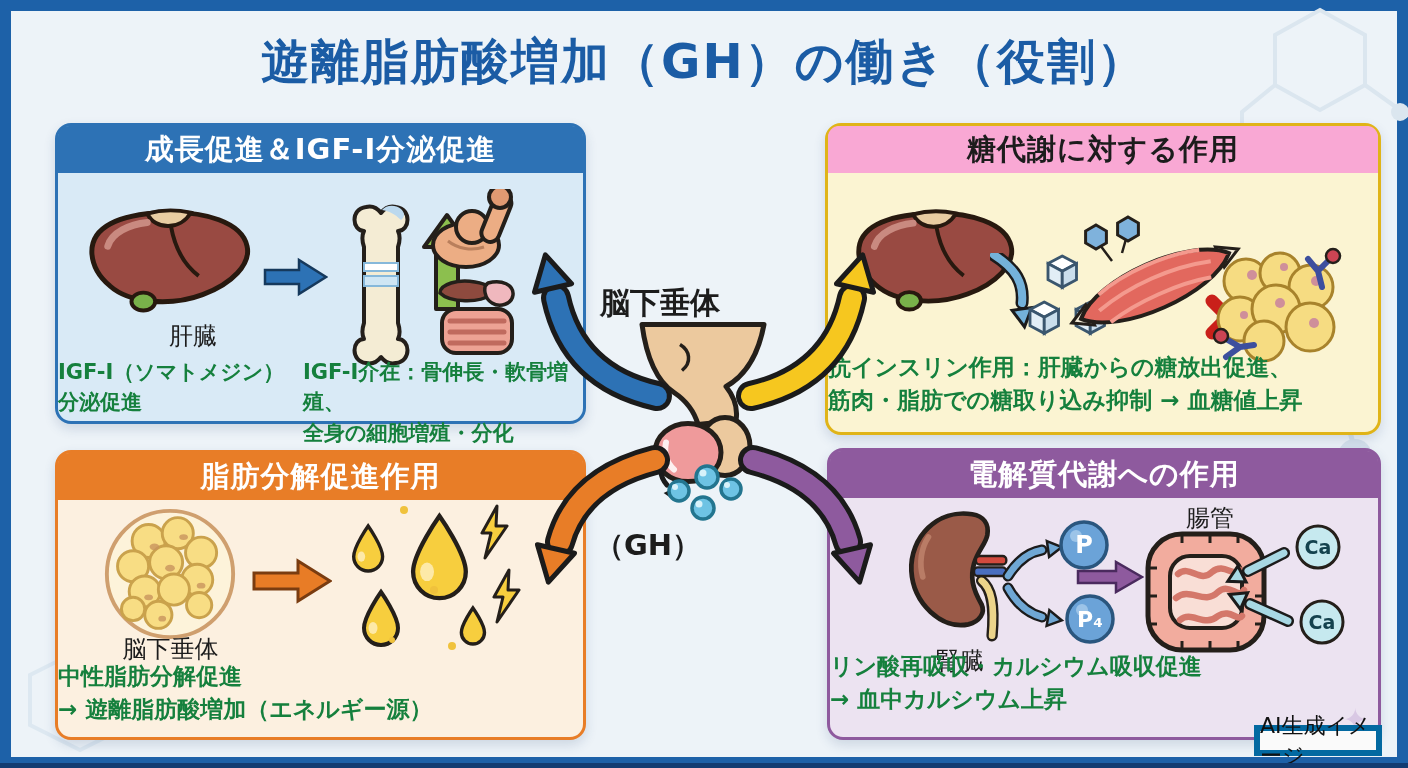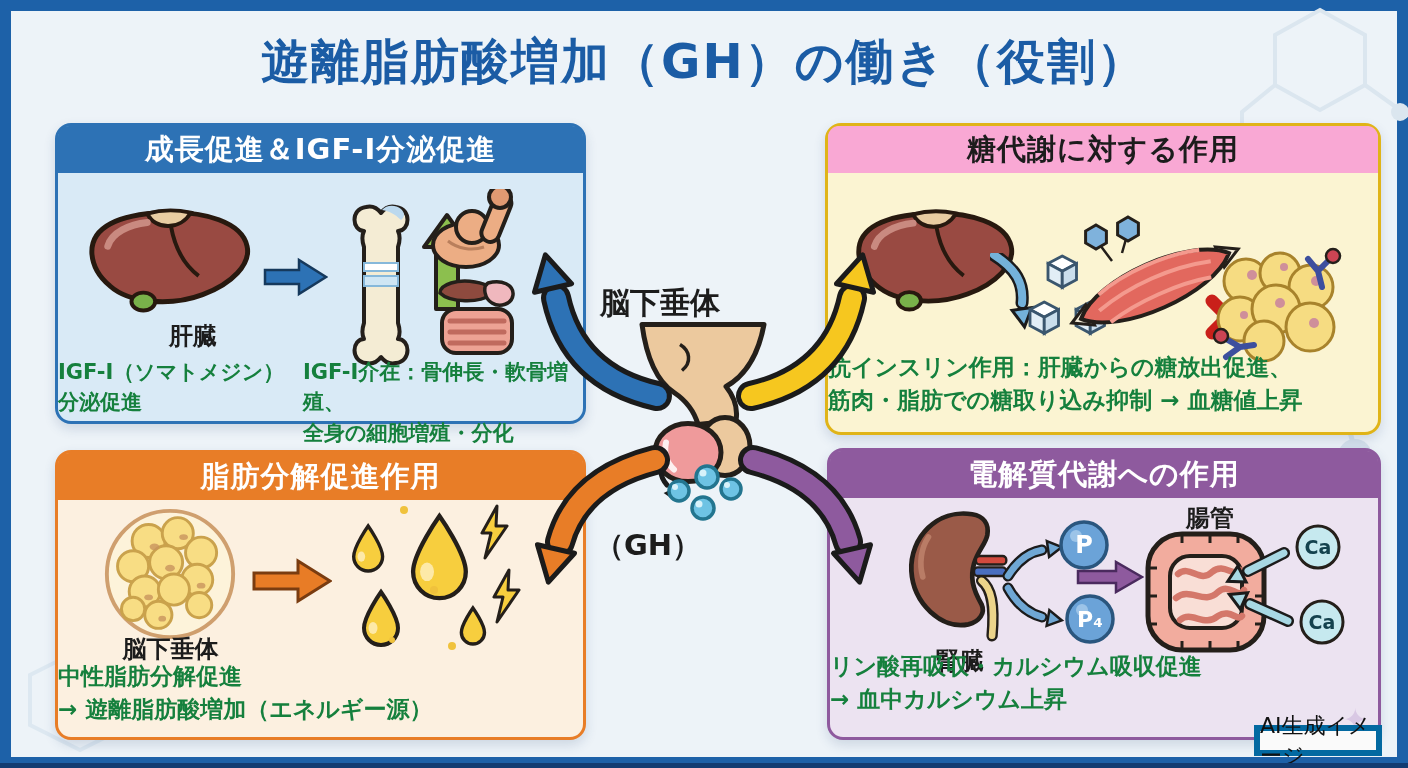--- a/index.html
+++ b/index.html
@@ -18,21 +18,21 @@
   .pb{position:absolute;top:47px;left:0;right:0;bottom:0;border-radius:0 0 11px 11px}
   .p-growth{left:55px;top:123px;width:531px;height:301px;border-color:#2d72b5;background:#d9eaf6}
   .p-growth .ph{background:#2d72b5;color:#fff}
   .p-glucose{left:825px;top:123px;width:556px;height:312px;border-color:#e0b418;background:#fbf4d2}
   .p-glucose .ph{background:#f9a8d4;color:#1c1c1c}
   .p-lipolysis{left:55px;top:450px;width:531px;height:290px;border-color:#e87d27;background:#fcf0e0}
   .p-lipolysis .ph{background:#e87d27;color:#fff}
   .p-electrolyte{left:827px;top:448px;width:554px;height:292px;border-color:#8e5a9e;background:#ece3f1}
   .p-electrolyte .ph{background:#8e5a9e;color:#fff}
   .abs{position:absolute}
-  .organ-label{position:absolute;text-align:center;font-size:24px;font-weight:700;color:#1c1c1c}
+  .organ-label{position:absolute;text-align:center;font-size:24px;font-weight:400;color:#1c1c1c}
   .caption{position:absolute;text-align:left;font-weight:700;color:#15803d;line-height:1.42}
   .cap21{font-size:21px;line-height:1.45}
   .cap23{font-size:23px}
   .center-label{position:absolute;text-align:left;font-weight:800;color:#1c1c1c;z-index:5}
   .cicon{position:absolute;z-index:5}
   .arrows{position:absolute;left:0;top:0;z-index:6;pointer-events:none}
   .watermark{position:absolute;left:1254px;top:725px;width:128px;height:31px;background:#fafafa;
              border:6px solid #0369a1;display:flex;align-items:center;justify-content:center;
              font-size:22px;color:#111;z-index:9}
   .sparkle{position:absolute;right:10px;bottom:0;font-size:30px;color:#d9c8e4}

